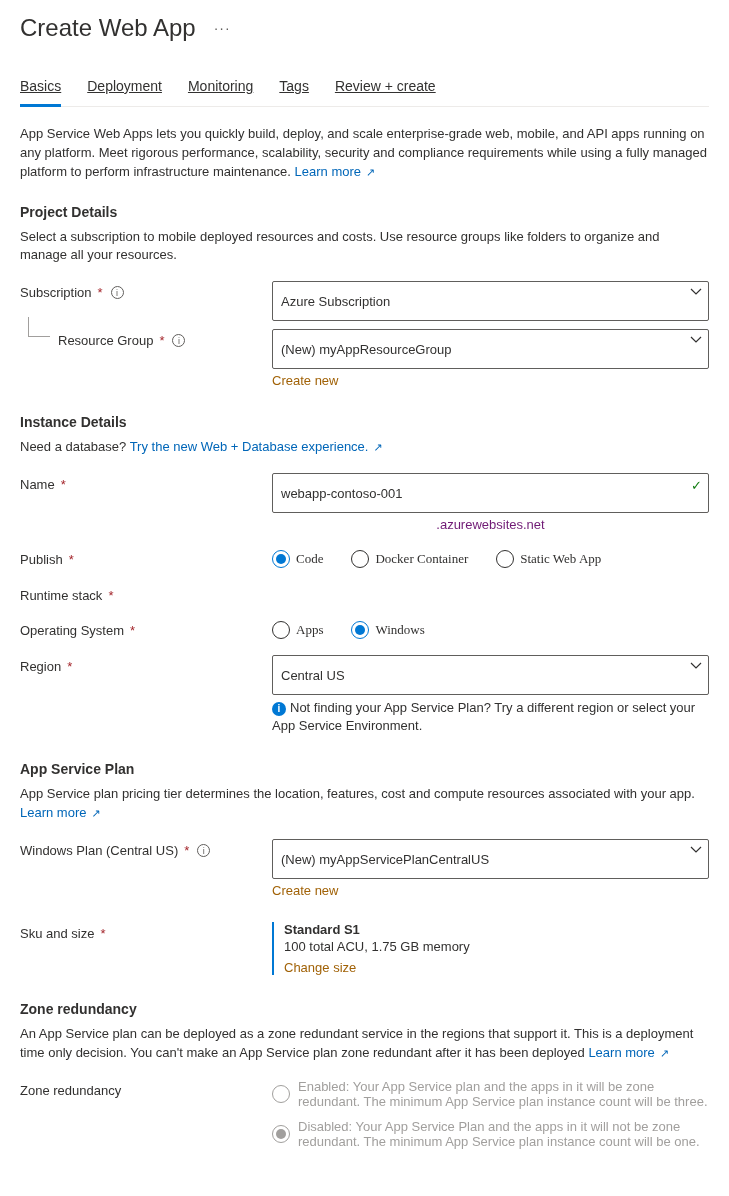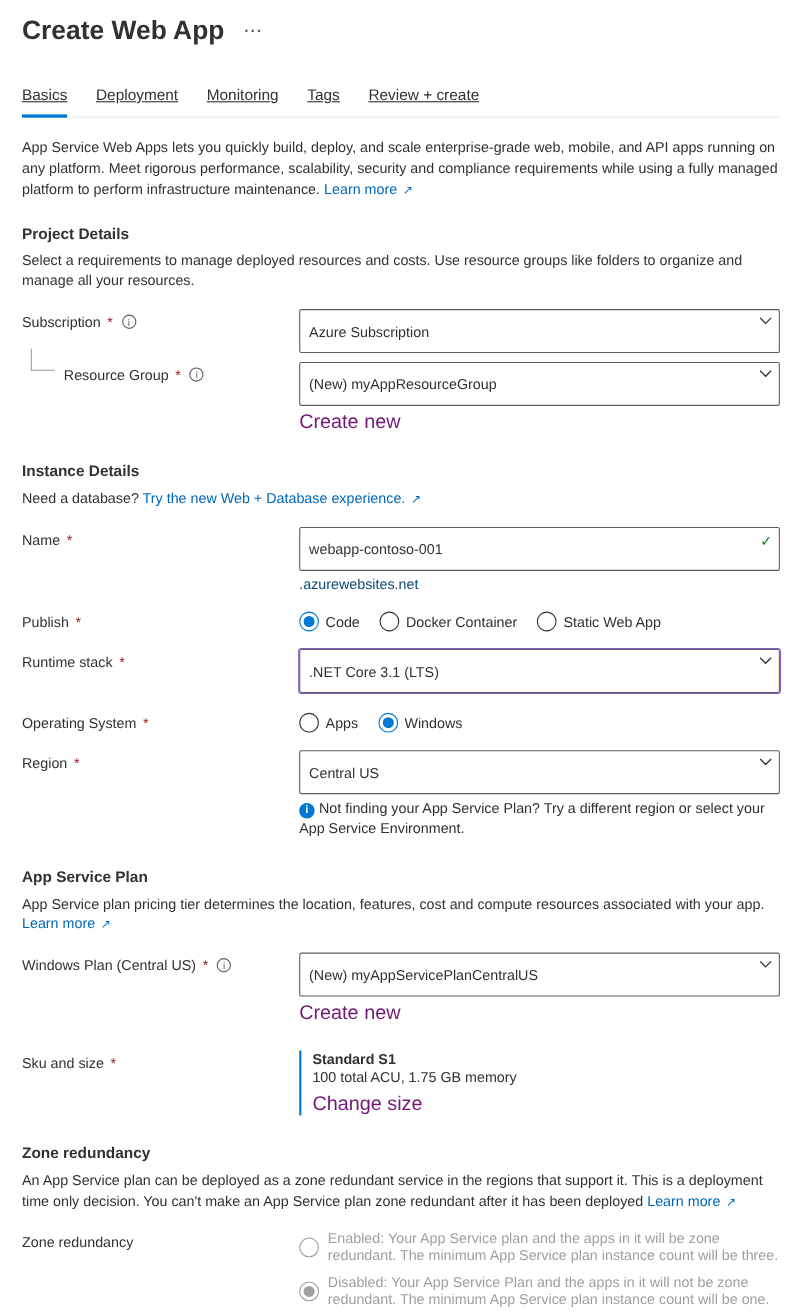--- a/index.html
+++ b/index.html
@@ -9,21 +9,21 @@
     font-size: 13px;
     color: #323130;
     background: #fff;
     width: 729px;
   }
   .page {
     padding: 14px 20px 0 20px;
   }
   h1 {
     font-size: 24px;
-    font-weight: 700;
+    font-weight: 400;
     margin: 0 0 30px 0;
     display: flex;
     align-items: center;
     gap: 18px;
   }
   .more-dots {
     font-size: 14px;
     color: #605e5c;
     letter-spacing: 1px;
   }
@@ -131,31 +131,32 @@
   }
   .chev svg { width:12px; height:12px; }
   .check-ok {
     position: absolute;
     right: 6px;
     top: 4px;
     color: #107c10;
     font-size: 13px;
   }
   .sublink {
-    color: #701a75;
-    font-size: 18px;
+    color: #a16207;
+    font-size: 13px;
     margin-top: 4px;
     cursor: pointer;
     display: inline-block;
   }
   .radio-row {
     display: flex;
     align-items: flex-start;
-    gap: 18px;
+    gap: 28px;
     padding-top: 2px;
+    font-family: Liberation Serif, serif;
   }
   .radio {
     display: inline-flex;
     align-items: center;
     gap: 6px;
     cursor: pointer;
   }
   .radio-circle {
     width: 18px; height: 18px;
     border: 1px solid #323130;
@@ -195,23 +196,23 @@
   .sku-box .sub { color: #323130; margin-top:2px;}
   .zone-options .opt {
     display: flex;
     gap: 8px;
     margin-bottom: 10px;
     color: #a19f9d;
   }
   .zone-options .opt .radio-circle { flex:0 0 18px; margin-top:1px;}
   .zone-options .opt b { color: #a19f9d; font-weight:400; }
   .rightnote {
-    text-align: left;
-    font-size: 13px;
-    color: #0c4a6e;
+    text-align: center;
+    font-size: 13px;
+    color: #701a75;
     margin-top: 4px;
   }
   .section { margin-bottom: 26px; }
   .footer {
     border-top: 1px solid #edebe9;
     padding: 14px 20px;
     display: flex;
     gap: 10px;
     margin-top: 40px;
   }
@@ -255,21 +256,21 @@
 
   <div class="intro">
     <span>App Service Web Apps lets you quickly build, deploy, and scale enterprise-grade web, mobile, and API apps running on any platform. Meet rigorous performance, scalability, security and compliance requirements while using a fully managed platform to perform infrastructure maintenance.  </span>
     <span class="link">
       <span>Learn more</span><span class="ext-icon"> ↗</span>
     </span>
   </div>
 
   <div class="section">
     <h2>Project Details</h2>
-    <div class="desc">Select a requirements to manage deployed resources and costs. Use resource groups like folders to organize and manage all your resources.</div>
+    <div class="desc">Select a subscription to mobile deployed resources and costs. Use resource groups like folders to organize and manage all your resources.</div>
 
     <div class="row">
       <div class="label-col">
         <span>Subscription</span>
         <span class="req">*</span>
         <span class="info-icon">i</span>
       </div>
       <div class="field-col">
         <div class="select">
           <span>Azure Subscription</span>
@@ -345,28 +346,20 @@
         </div>
       </div>
     </div>
     <div class="spacer8"></div>
 
     <div class="row">
       <div class="label-col">
         <span>Runtime stack</span>
         <span class="req">*</span>
       </div>
-      <div class="field-col">
-        <div class="select rt">
-          <span>.NET Core 3.1 (LTS)</span>
-          <span class="chev"><svg viewBox="0 0 12 12">
-                <path d="M1 3l5 5 5-5" stroke="#323130" fill="none" stroke-width="1.2"></path>
-              </svg></span>
-        </div>
-      </div>
     </div>
     <div class="spacer8"></div>
 
     <div class="row">
       <div class="label-col">
         <span>Operating System</span>
         <span class="req">*</span>
       </div>
       <div class="field-col">
         <div class="radio-row">

